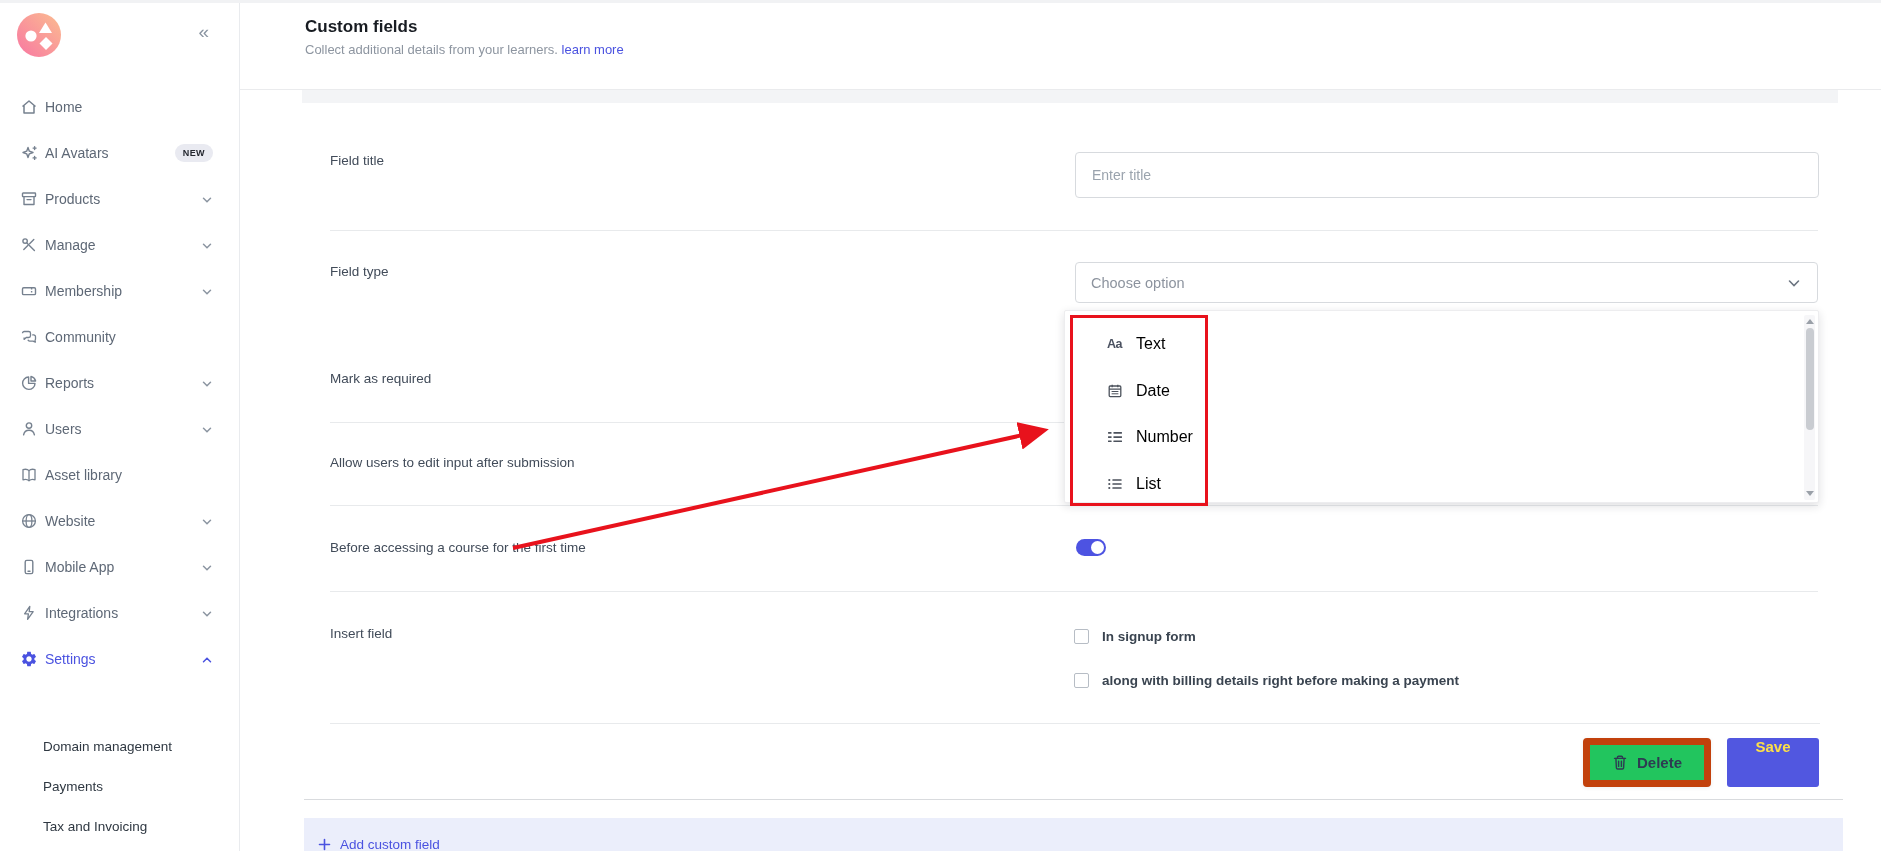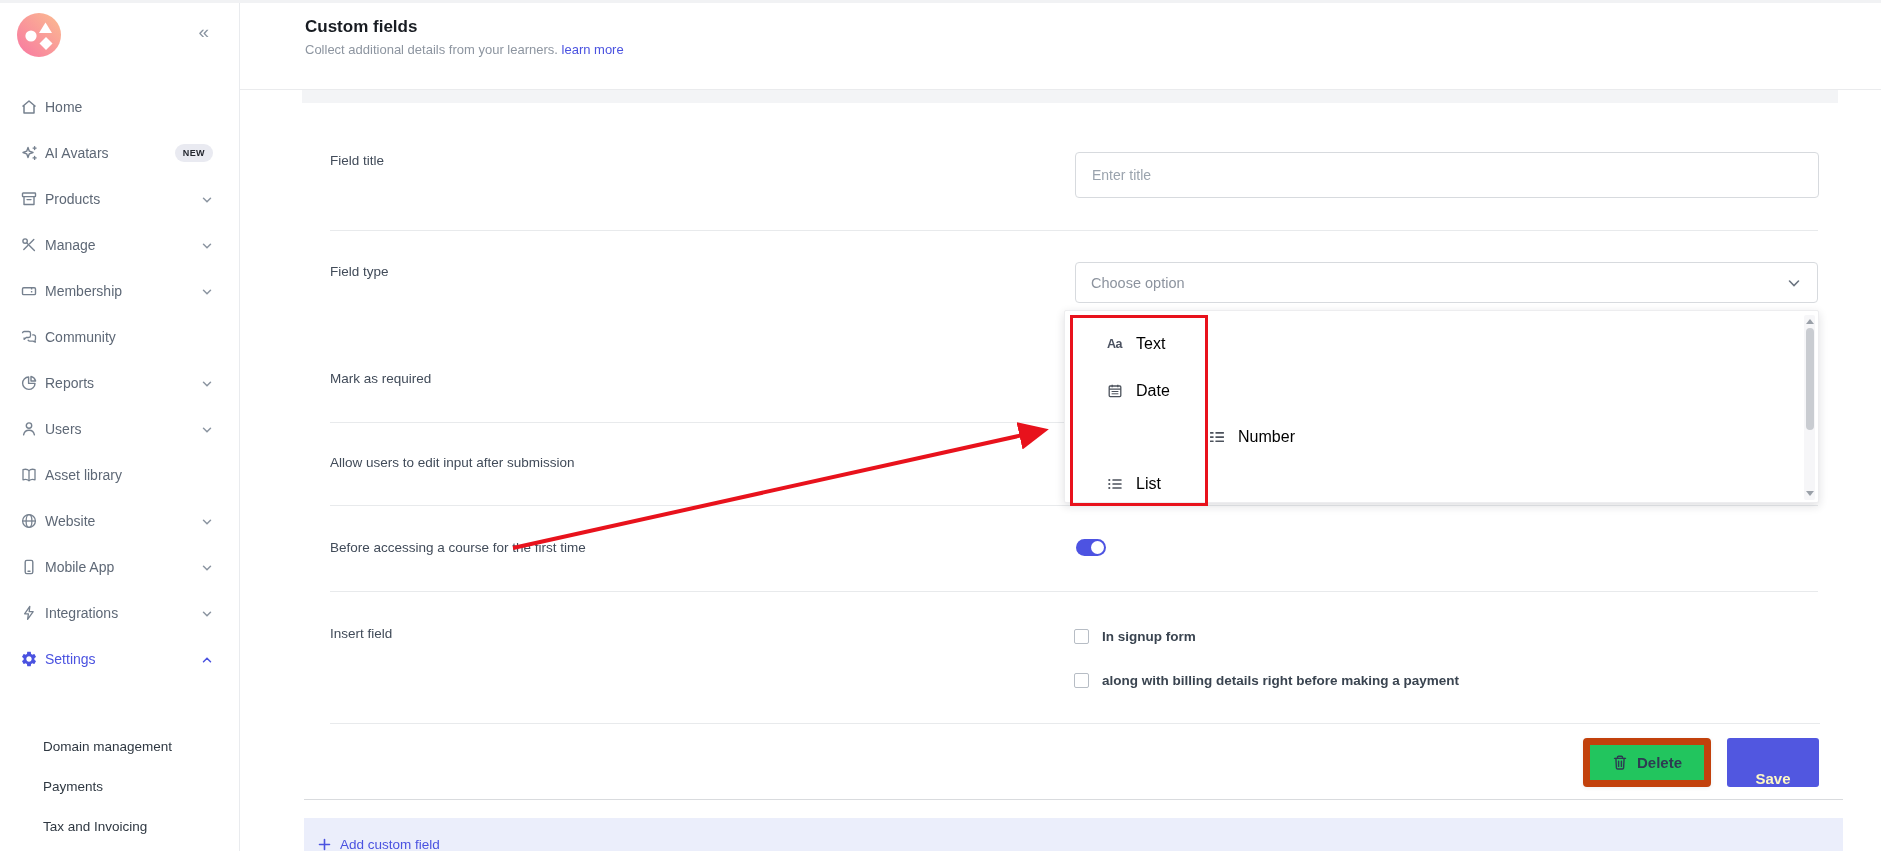--- a/index.html
+++ b/index.html
@@ -43,21 +43,21 @@
 
   .input-title { position:absolute; left:1075px; top:152px; width:744px; height:46px; border:1px solid #d7dade; border-radius:4px; padding:0 16px; font-size:14px; color:#1f242c; background:#fff; font-family:"Liberation Sans", sans-serif; outline:none; }
   .input-title::placeholder { color:#9aa3ad; }
 
   .select { position:absolute; left:1075px; top:262px; width:743px; height:41px; border:1px solid #d7dade; border-radius:4px; display:flex; align-items:center; justify-content:space-between; padding:0 15px; background:#fff; cursor:pointer; z-index:2; }
   .select .sel-text { font-size:14.5px; color:#8c939e; }
   .select .sel-chev { color:#6b7480; display:flex; }
 
   .dropdown { position:absolute; left:1064px; top:310px; width:755px; height:193px; background:#fff; border:1px solid #ededef; border-radius:2px; box-shadow:0 3px 10px rgba(25,30,40,.14); z-index:5; }
   .dd-item { position:absolute; left:12px; width:320px; height:40px; display:flex; align-items:center; padding-left:29px; cursor:pointer; }
-  #dd-0 { top:13px; } #dd-1 { top:60px; } #dd-2 { top:106px;justify-content:center; } #dd-3 { top:153px; }
+  #dd-0 { top:13px; } #dd-1 { top:60px; } #dd-2 { top:106px; } #dd-3 { top:153px; }
   .dd-icon { width:17px; margin-right:13px; color:#4c525c; display:flex; align-items:center; justify-content:center; flex:none; }
   .dd-glyph { font-size:12.5px; font-weight:600; color:#4a5160; letter-spacing:-0.5px; }
   .dd-label { font-size:16px; color:#000000; }
   .dd-scroll { position:absolute; right:3px; top:4px; width:11px; height:185px; background:#f6f6f8; border-radius:2px; cursor:pointer; }
   .dd-thumb { position:absolute; left:1.5px; top:13px; width:8px; height:102px; background:#c9ccd1; border-radius:4px; }
   .arr { position:absolute; left:1.5px; width:0; height:0; border-left:4px solid transparent; border-right:4px solid transparent; }
   .arr-up { top:4px; border-bottom:5px solid #9aa0a8; }
   .arr-down { bottom:4px; border-top:5px solid #9aa0a8; }
 
   
@@ -66,21 +66,21 @@
 
   .toggle { position:absolute; left:1076px; top:539px; width:30px; height:17px; border-radius:9px; background:#4d53e2; cursor:pointer; }
   .toggle .knob { position:absolute; right:2px; top:2px; width:13px; height:13px; border-radius:50%; background:#fff; }
 
   .chk { position:absolute; width:15px; height:15px; border:1.5px solid #b7bdc5; border-radius:2px; background:#fff; cursor:pointer; }
   #chk1 { left:1074px; top:629px; } #chk2 { left:1074px; top:673px; }
   .chk-label { position:absolute; font-size:13.5px; font-weight:700; color:#3a4450; }
   #chk-label1 { left:1102px; top:629px; } #chk-label2 { left:1102px; top:673px; }
 
   .btn-delete { position:absolute; left:1583px; top:738px; width:128px; height:49px; background:#22c55e; border:7px solid #c2410c; border-radius:4px; box-shadow:0 1px 4px rgba(20,25,35,.07); display:flex; align-items:center; justify-content:center; gap:9px; font-size:15px; font-weight:600; color:#2e3b52; cursor:pointer; }
-  .btn-save { position:absolute; left:1727px; top:738px; width:92px; height:49px; background:#5157e0; border-radius:3px; display:flex; align-items:flex-end; justify-content:center; font-size:15px; font-weight:700; color:#fef9c3; cursor:pointer; border:none; }
+  .btn-save { position:absolute; left:1727px; top:738px; width:92px; height:49px; background:#5157e0; border-radius:3px; display:flex; align-items:flex-start; justify-content:center; font-size:15px; font-weight:700; color:#fde047; cursor:pointer; border:none; }
 
   .card-bottom { position:absolute; left:304px; top:799px; width:1539px; height:1px; background:#d9dbde; }
   .add-band { position:absolute; left:304px; top:818px; width:1539px; height:33px; background:#ebeefb; }
   .add-link { position:absolute; left:14px; top:19px; display:flex; align-items:center; gap:9px; color:#4a52e0; font-size:13.5px; cursor:pointer; }
   .add-link .plus { display:flex; color:#4a52e0; }
 </style>
 </head>
 <body>
 
 <div class="page">

